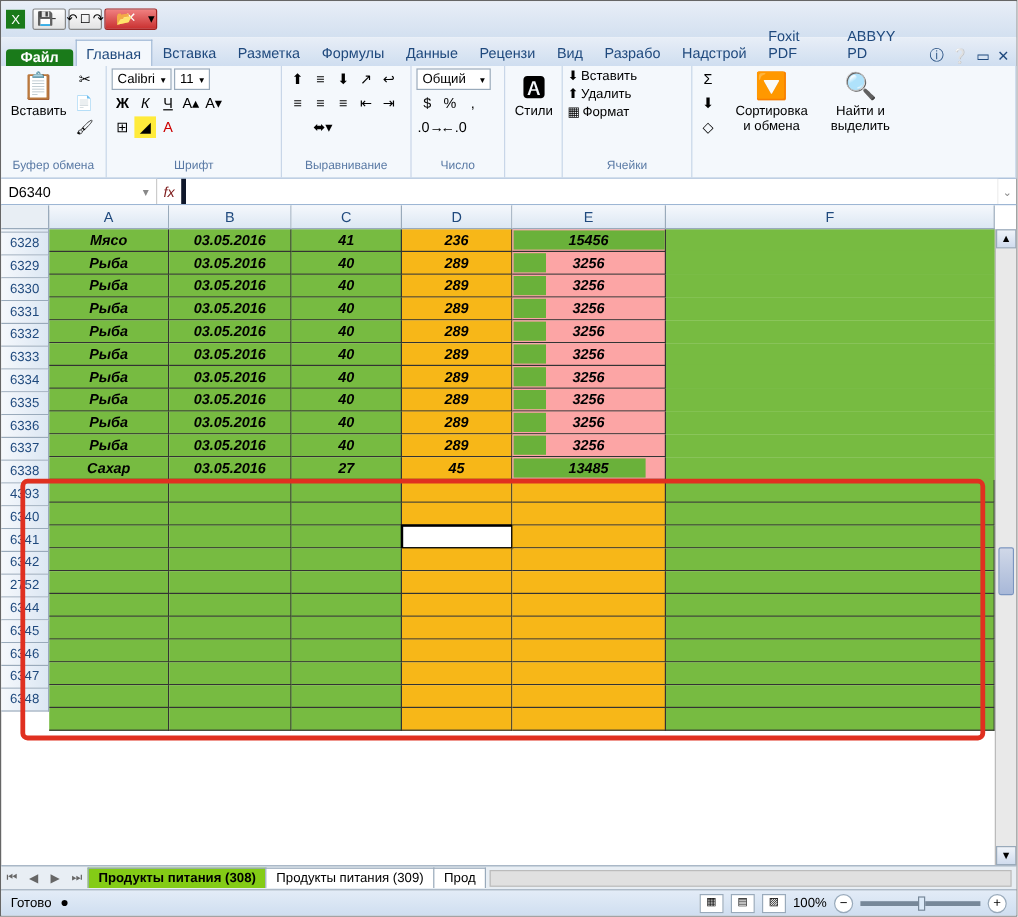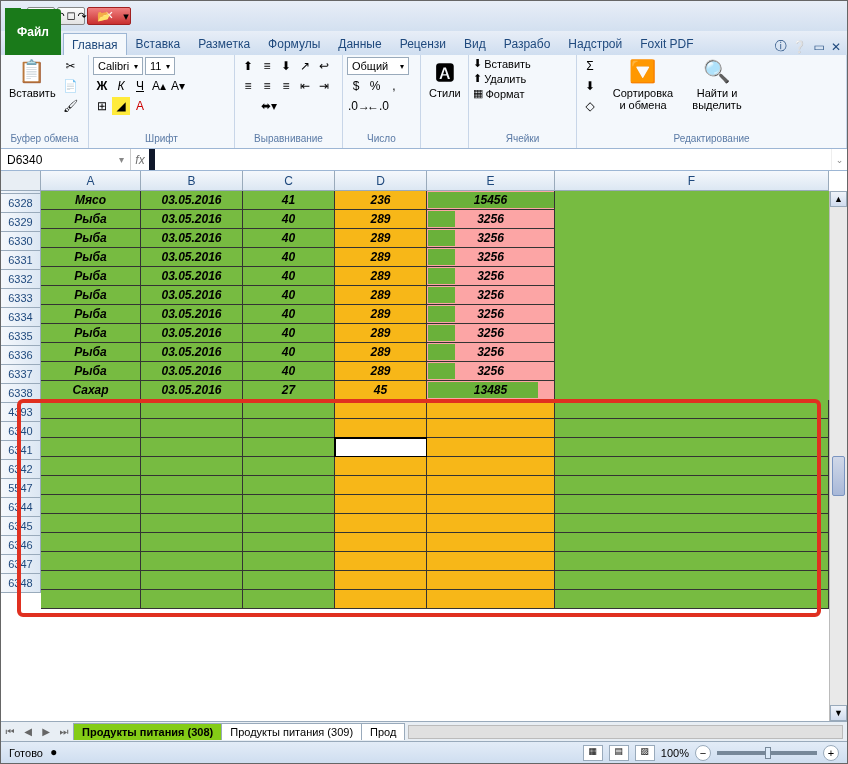--- a/index.html
+++ b/index.html
@@ -13,21 +13,21 @@
 .win-btns { display: flex; gap: 2px; }
 .win-btn { width: 28px; height: 18px; border: 1px solid #888; background: linear-gradient(#fdfdfd,#e3e3e3); text-align: center; font-size: 11px; line-height: 14px; border-radius: 2px; cursor: pointer; }
 .win-close { background: linear-gradient(#f08080,#c93030); color: #fff; border-color: #a02020; width: 44px; }
 
 
 .qat { position: absolute; top: 6px; left: 28px; display: flex; gap: 4px; }
 .qat-btn { width: 18px; height: 18px; font-size: 11px; text-align: center; line-height: 16px; border: 1px solid transparent; }
 
 
 .ribbon-tabs { height: 24px; background: linear-gradient(#e8eef7,#cfdef0); display: flex; align-items: flex-end; padding-left: 4px; font-size: 12px; }
-.file-tab { background: #1a7a1a; color: #fff; padding: 16px 12px; border-radius: 3px 3px 0 0; font-weight: bold; margin-right: 2px; position: relative; }
+.file-tab { background: #1a7a1a; color: #fff; padding: 0 12px; border-radius: 3px 3px 0 0; font-weight: bold; margin-right: 2px; position: relative; }
 .r-tab { padding: 4px 8px 3px; color: #1f497d; cursor: pointer; border: 1px solid transparent; }
 .r-tab.active { background: #f4f8fc; border: 1px solid #9db6d4; border-bottom: none; }
 .ribbon-help { margin-left: auto; display: flex; gap: 6px; padding: 0 6px; color: #1f497d; font-size: 12px; align-items: center; }
 .ribbon-help span { cursor: pointer; }
 
 
 .ribbon { height: 94px; background: #f4f8fc; border-bottom: 1px solid #9db6d4; display: flex; font-size: 11px; }
 .grp { border-right: 1px solid #c8d6e8; padding: 2px 4px; display: flex; flex-direction: column; position: relative; }
 .grp-label { font-size: 10px; color: #5a7aa5; text-align: center; margin-top: auto; padding-bottom: 2px; }
 .grp-body { flex: 1; display: flex; gap: 2px; align-items: flex-start; }
@@ -35,21 +35,21 @@
 .big-btn .ic { font-size: 22px; }
 .btn-col { display: flex; flex-direction: column; gap: 2px; }
 .sm { width: 18px; height: 18px; text-align: center; font-size: 12px; line-height: 16px; border: 1px solid transparent; cursor: pointer; }
 .combo { height: 18px; border: 1px solid #9ab; background: #fff; font-size: 11px; padding: 0 4px; display: flex; align-items: center; min-width: 50px; }
 .combo .arr { margin-left: auto; font-size: 8px; }
 
 
 .fx-row { height: 22px; display: flex; border-bottom: 1px solid #9db6d4; font-size: 12px; }
 .namebox { width: 130px; border-right: 1px solid #ccc; display: flex; align-items: center; padding: 0 6px; background: #fff; }
 .namebox .arr { margin-left: auto; font-size: 10px; color: #888; }
-.fx-icon { width: 24px; text-align: center; font-style: italic; color: #737373; border-right: 6px solid #0f172a; line-height: 22px; }
+.fx-icon { width: 24px; text-align: center; font-style: italic; color: #7f1d1d; border-right: 4px solid #0f172a; line-height: 22px; }
 .fx-input { flex: 1; padding: 0 6px; line-height: 22px; background: #fff; }
 .fx-expand { width: 16px; text-align: center; font-size: 9px; color: #888; line-height: 22px; border-left: 1px solid #eee; }
 
 
 .grid-area { flex: 1; display: flex; overflow: hidden; position: relative; }
 .corner { width: 40px; height: 20px; background: #e8eef4; border-right: 1px solid #9ab; border-bottom: 1px solid #9ab; position: absolute; top: 0; left: 0; z-index: 3; }
 .col-headers { position: absolute; top: 0; left: 40px; right: 18px; height: 20px; display: flex; z-index: 2; }
 .ch { background: linear-gradient(#f5f8fc,#dce7f3); border-right: 1px solid #9ab; border-bottom: 1px solid #9ab; text-align: center; font-size: 12px; line-height: 20px; color: #1f497d; cursor: pointer; }
 .row-headers { position: absolute; top: 4px; left: 0; width: 40px; bottom: 0; z-index: 2; }
 .rh { height: 19px; background: linear-gradient(90deg,#f5f8fc,#dce7f3); border-bottom: 1px solid #9ab; border-right: 1px solid #9ab; text-align: center; font-size: 11px; line-height: 19px; color: #1f497d; cursor: pointer; }
@@ -120,20 +120,21 @@
     <div class="r-tab active">Главная</div>
     <div class="r-tab">Вставка</div>
     <div class="r-tab">Разметка</div>
     <div class="r-tab">Формулы</div>
     <div class="r-tab">Данные</div>
     <div class="r-tab">Рецензи</div>
     <div class="r-tab">Вид</div>
     <div class="r-tab">Разрабо</div>
     <div class="r-tab">Надстрой</div>
     <div class="r-tab">Foxit PDF</div>
+    <div class="r-tab">ABBYY PD</div>
     <div class="ribbon-help">
       <span>ⓘ</span>
       <span style="color:#2060c0">❔</span>
       <span>▭</span>
       <span>✕</span>
     </div>
   </div>
 
   <div class="ribbon">
     <div class="grp" style="width:88px">
@@ -258,21 +259,20 @@
         </div>
         <div class="big-btn">
           <span class="ic">🔽</span>
           <span style="text-align:center;width:68px">Сортировка и обмена</span>
         </div>
         <div class="big-btn">
           <span class="ic">🔍</span>
           <span style="text-align:center;width:60px">Найти и выделить</span>
         </div>
       </div>
-      <div class="grp-label">Редактирование</div>
     </div>
   </div>
 
   <div class="fx-row">
     <div class="namebox">
         <span>D6340</span>
         <span class="arr">▾</span>
       </div>
     <div class="fx-icon">fx</div>
     <div class="fx-input"></div>
@@ -299,21 +299,21 @@
         <div class="rh">6333</div>
         <div class="rh">6334</div>
         <div class="rh">6335</div>
         <div class="rh">6336</div>
         <div class="rh">6337</div>
         <div class="rh">6338</div>
         <div class="rh">4393</div>
         <div class="rh">6340</div>
         <div class="rh">6341</div>
         <div class="rh">6342</div>
-        <div class="rh">5547</div>
+        <div class="rh">2752</div>
         <div class="rh">6344</div>
         <div class="rh">6345</div>
         <div class="rh">6346</div>
         <div class="rh">6347</div>
         <div class="rh">6348</div>
       </div>
     <div class="cells" id="cells">
         <div class="row">
           <div class="cell wA c-green">Мясо</div>
           <div class="cell wB c-green">03.05.2016</div>

